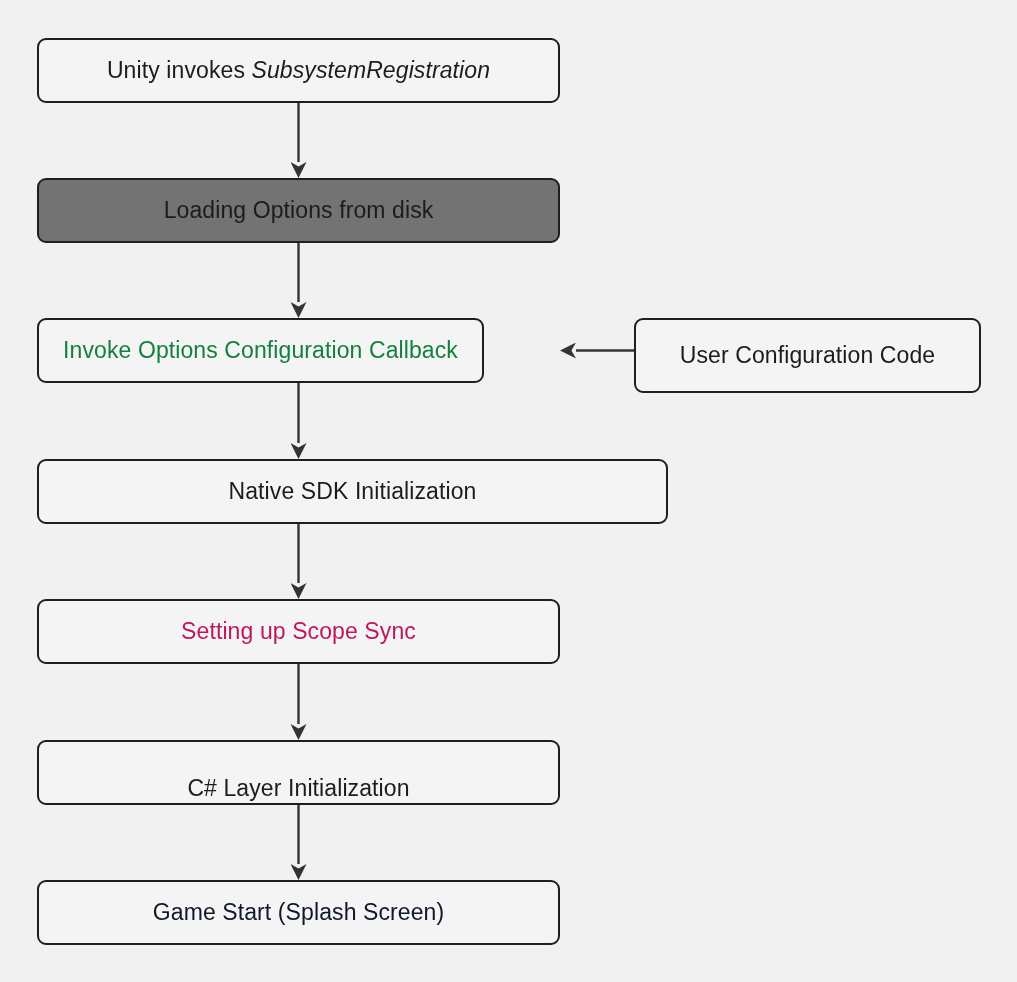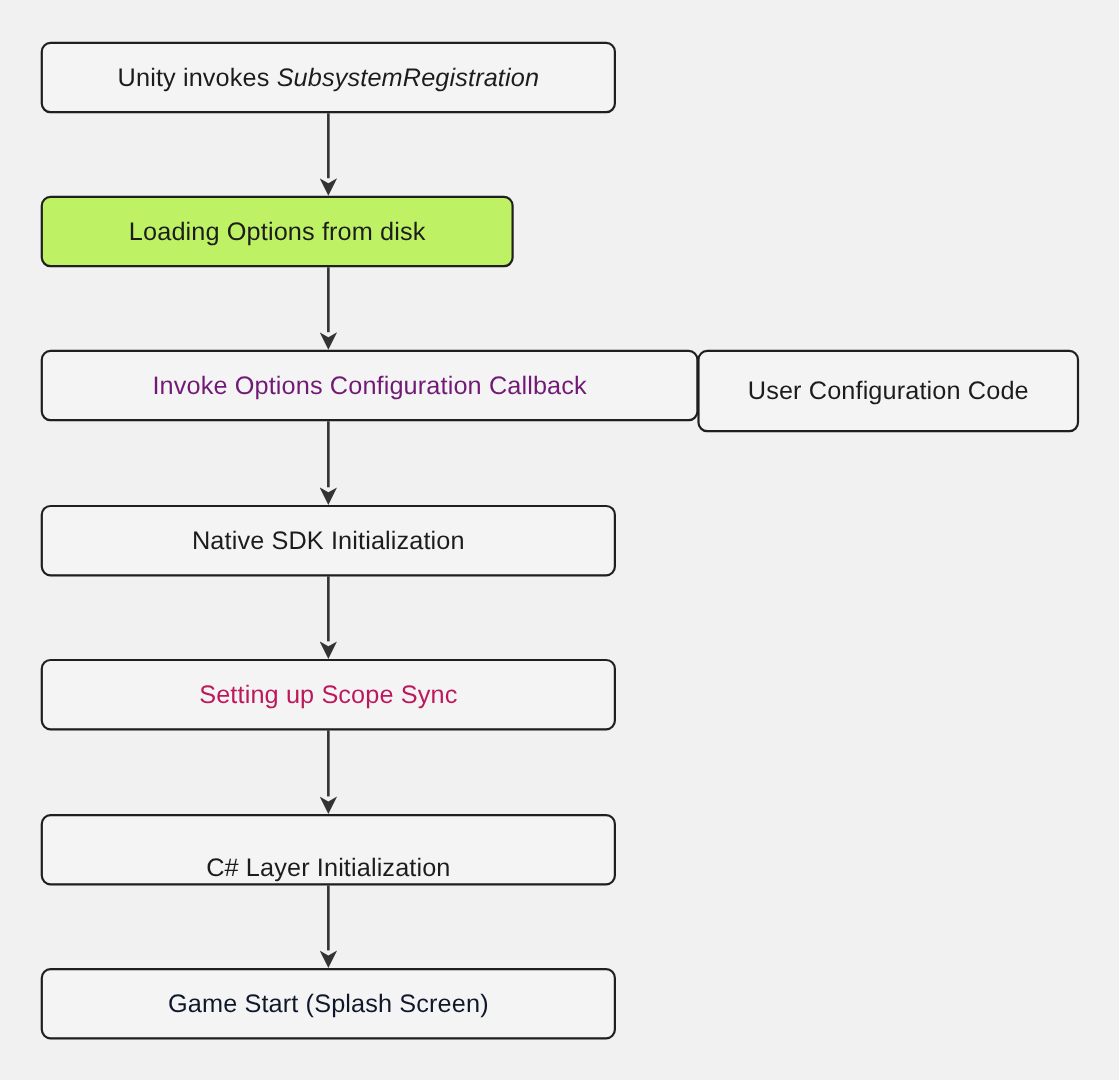--- a/index.html
+++ b/index.html
@@ -71,27 +71,27 @@
         <line x1="298.5" y1="664" x2="298.5" y2="724" stroke="#333333" stroke-width="2.4" marker-end="url(#arrow-down)"></line>
         <line x1="298.5" y1="805" x2="298.5" y2="864" stroke="#333333" stroke-width="2.4" marker-end="url(#arrow-down)"></line>
         <line x1="634" y1="350.5" x2="576" y2="350.5" stroke="#333333" stroke-width="2.4" marker-end="url(#arrow-down)"></line>
       </g>
   </svg>
 
   <div id="nodes">
       <div class="node" style="left: 37px; top: 38px; width: 523px; height: 65px; background: rgb(244, 244, 244); border-color: rgb(31, 31, 31); color: rgb(28, 28, 28);">
         <span class="node-label"><span class="plain">Unity invokes </span><span class="em">SubsystemRegistration</span></span>
       </div>
-      <div class="node" style="left: 37px; top: 178px; width: 430px; height: 65px; background: #bef264; border-color: rgb(31, 31, 31); color: rgb(28, 28, 28); text-align: right;">
+      <div class="node" style="left: 37px; top: 178px; width: 523px; height: 65px; background: #737373; border-color: rgb(31, 31, 31); color: rgb(28, 28, 28); text-align: right;">
         <span class="node-label">Loading Options from disk</span>
       </div>
-      <div class="node" style="left: 37px; top: 318px; width: 598px; height: 65px; background: rgb(244, 244, 244); border-color: rgb(31, 31, 31); color: #701a75;">
+      <div class="node" style="left: 37px; top: 318px; width: 447px; height: 65px; background: rgb(244, 244, 244); border-color: rgb(31, 31, 31); color: #15803d;">
         <span class="node-label">Invoke Options Configuration Callback</span>
       </div>
-      <div class="node" style="left: 37px; top: 459px; width: 523px; height: 65px; background: rgb(244, 244, 244); border-color: rgb(31, 31, 31); color: rgb(28, 28, 28);">
+      <div class="node" style="left: 37px; top: 459px; width: 631px; height: 65px; background: rgb(244, 244, 244); border-color: rgb(31, 31, 31); color: rgb(28, 28, 28);">
         <span class="node-label">Native SDK Initialization</span>
       </div>
       <div class="node" style="left: 37px; top: 599px; width: 523px; height: 65px; background: rgb(244, 244, 244); border-color: rgb(31, 31, 31); color: #be185d;">
         <span class="node-label">Setting up Scope Sync</span>
       </div>
       <div class="node" style="left: 37px; top: 740px; width: 523px; height: 65px; background: rgb(244, 244, 244); border-color: rgb(31, 31, 31); color: rgb(28, 28, 28); align-items: flex-end;">
         <span class="node-label">C# Layer Initialization</span>
       </div>
       <div class="node" style="left: 37px; top: 880px; width: 523px; height: 65px; background: rgb(244, 244, 244); border-color: rgb(31, 31, 31); color: #0f172a;">
         <span class="node-label">Game Start (Splash Screen)</span>

